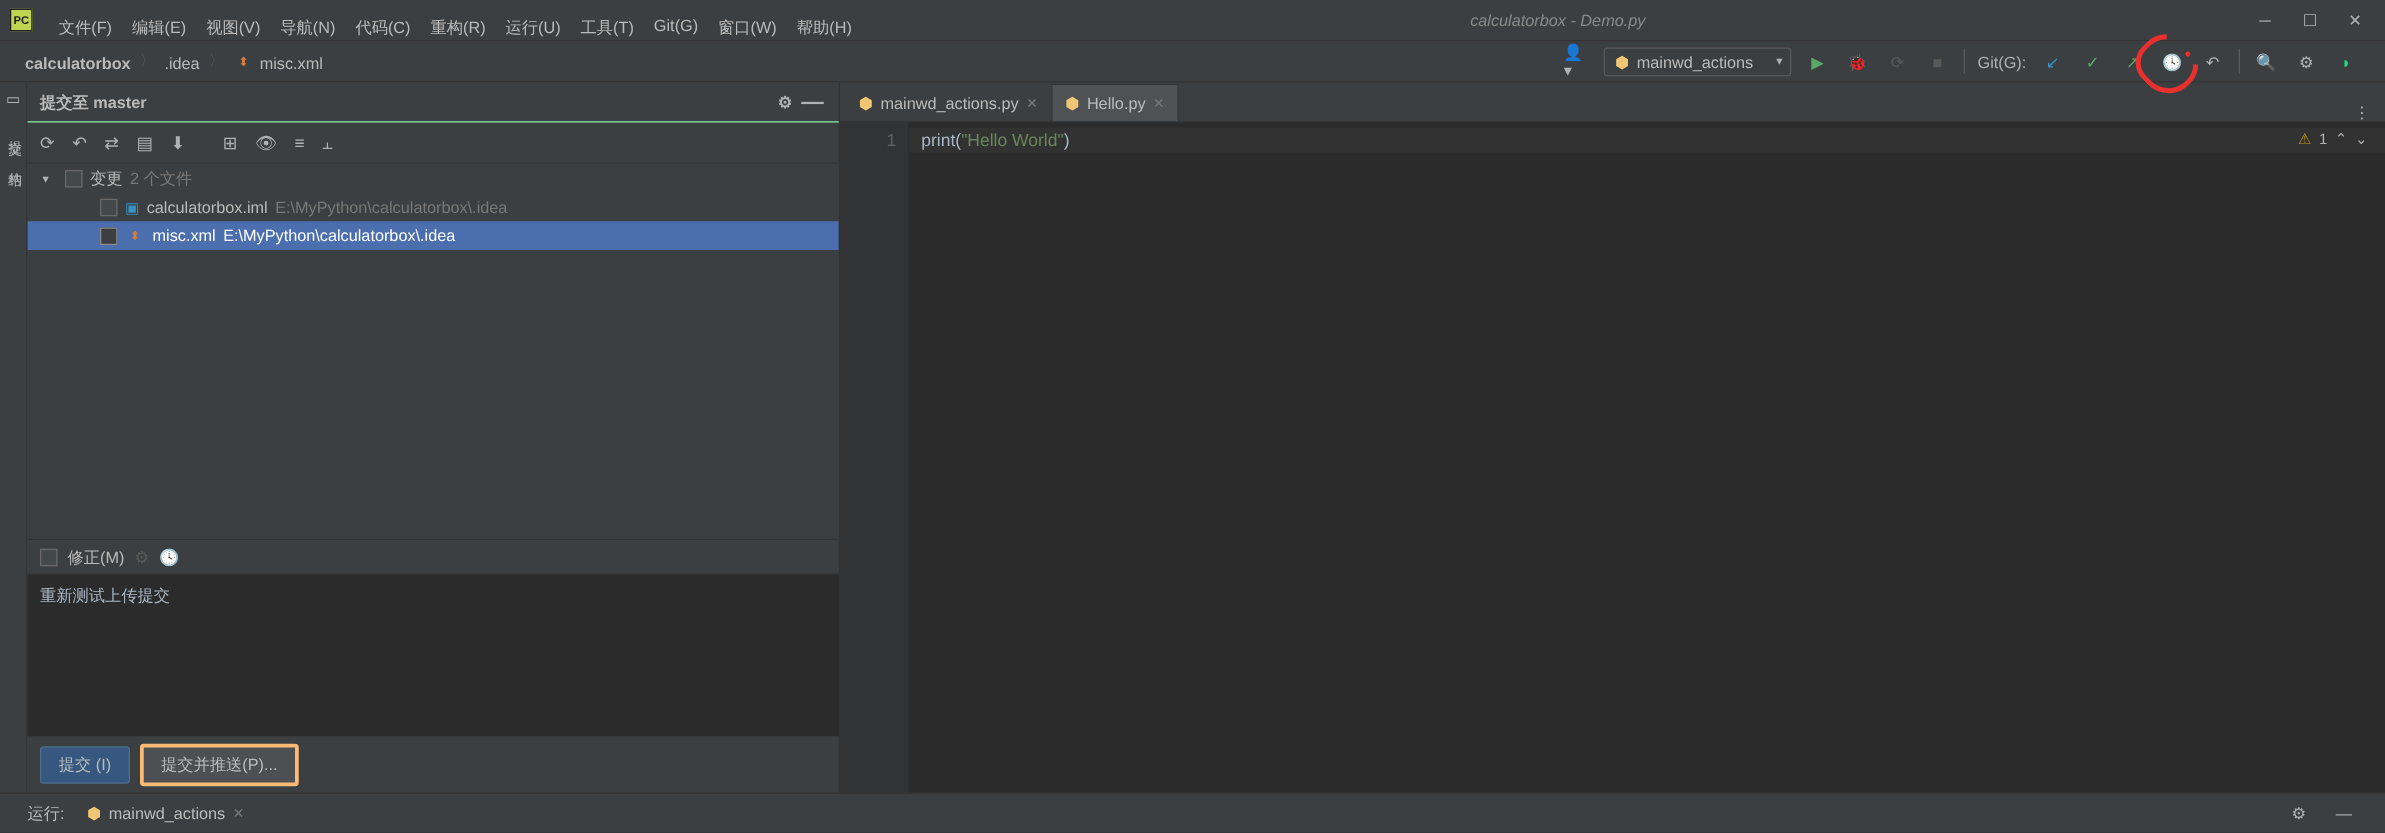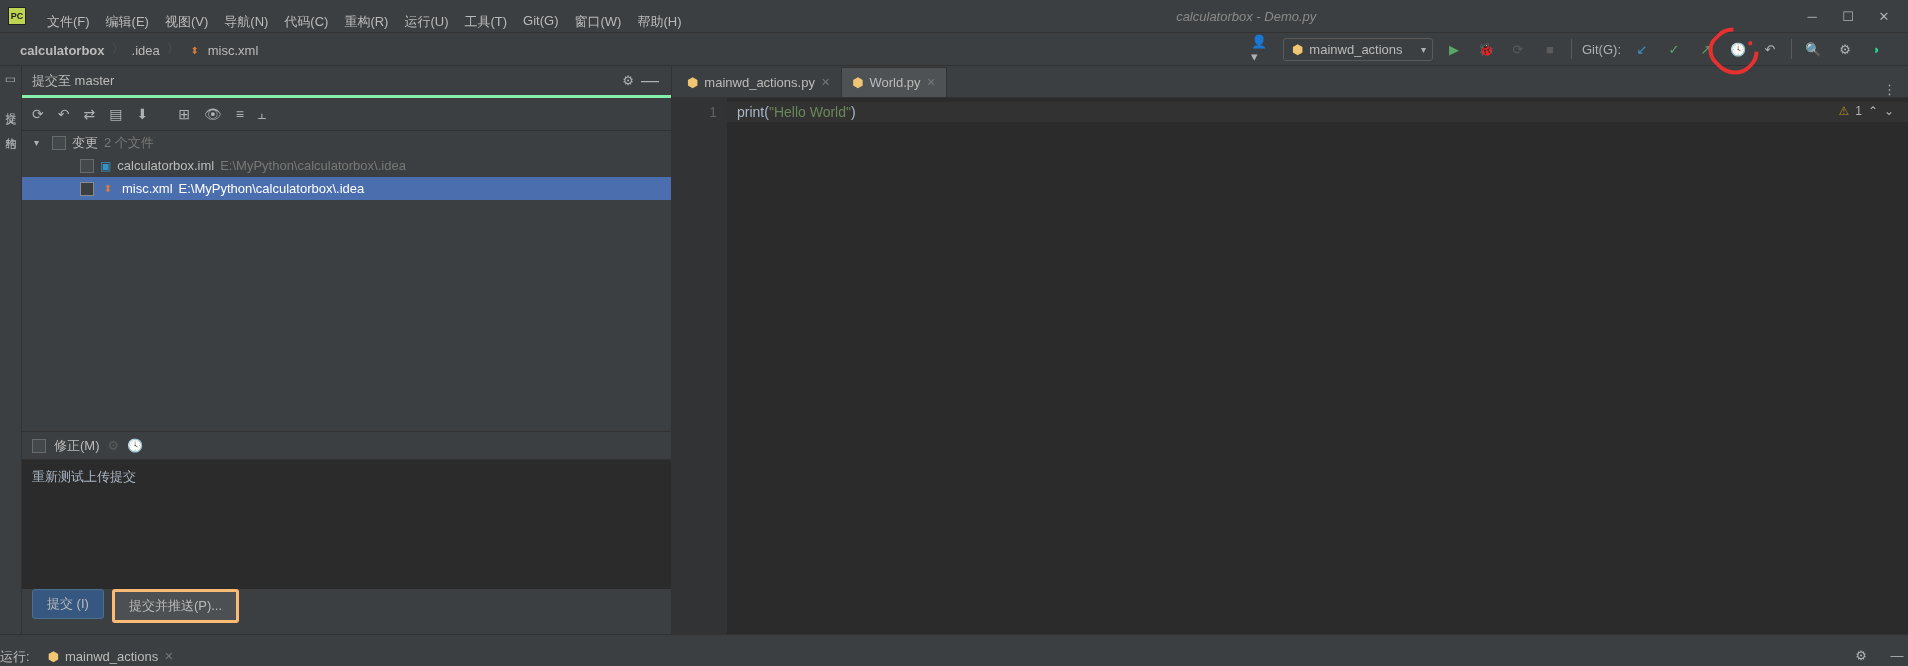--- a/index.html
+++ b/index.html
@@ -31,39 +31,39 @@
 .icon-btn.check { color: #59a869; }
 .icon-btn.push-green { color: #59a869; }
 .sep-v { width: 1px; height: 20px; background: #5a5a5a; }
 
 .main-area { flex: 1; display: flex; min-height: 0; }
 .left-gutter { width: 22px; background: #3c3f41; border-right: 1px solid #323232; display: flex; flex-direction: column; align-items: center; padding-top: 6px; gap: 15px; }
 .gutter-label { writing-mode: vertical-rl; font-size: 11px; color: #afb1b3; cursor: pointer; padding: 3px 0; }
 .gutter-icon { font-size: 12px; color: #afb1b3; }
 
 .commit-panel { width: 650px; background: #3c3f41; display: flex; flex-direction: column; border-right: 1px solid #323232; }
-.panel-header { height: 32px; display: flex; align-items: center; padding: 0 10px; border-bottom: 3px solid #86efac; }
+.panel-header { height: 32px; display: flex; align-items: center; padding: 0 10px; border-bottom: 1px solid #86efac; font-weight: bold; }
 .panel-title { flex: 1; color: #bbbbbb; }
 .panel-toolbar { height: 33px; display: flex; align-items: center; padding: 0 10px; gap: 14px; border-bottom: 1px solid #323232; }
 .tb-group { display: flex; gap: 14px; }
 .tb-icon { color: #afb1b3; cursor: pointer; font-size: 14px; }
 .changes-tree { flex: 1; background: #3c3f41; overflow: auto; }
 .tree-row { height: 23px; display: flex; align-items: center; padding-left: 12px; gap: 6px; cursor: pointer; }
 .tree-row.selected { background: #4b6eaf; color: #fff; }
 .tree-toggle { width: 12px; color: #afb1b3; font-size: 10px; }
 .chk { width: 14px; height: 14px; border: 1px solid #6a6a6a; background: #43494a; }
 .tree-label { color: #bbbbbb; }
 .tree-count { color: #787878; }
 .tree-path { color: #787878; }
 .tree-row.selected .tree-label, .tree-row.selected .tree-count, .tree-row.selected .tree-path { color: #fff; }
 .iml-icon { color: #3592c4; font-size: 12px; }
 .amend-row { height: 28px; display: flex; align-items: center; padding: 0 10px; gap: 8px; border-top: 1px solid #323232; }
 .amend-icon { color: #5a5a5a; }
 .commit-msg { height: 130px; background: #2b2b2b; border-top: 1px solid #323232; padding: 8px 10px; color: #a9b7c6; font-size: 13px; }
-.commit-actions { height: 45px; display: flex; align-items: flex-start; padding: 0 10px; gap: 8px; }
+.commit-actions { height: 45px; display: flex; align-items: center; padding: 0 10px; gap: 8px; }
 .btn { padding: 5px 14px; border-radius: 3px; cursor: pointer; font-size: 13px; }
 .btn.primary { background: #365880; border: 1px solid #4c708c; color: #bbbbbb; }
 .btn.secondary { background: #4c5052; border: 3px solid #fdba74; color: #bbbbbb; }
 
 .editor-area { flex: 1; display: flex; flex-direction: column; background: #2b2b2b; }
 .tabs { height: 32px; background: #3c3f41; display: flex; align-items: flex-end; padding-left: 4px; border-bottom: 1px solid #323232; }
 .tab { height: 30px; padding: 0 10px; display: flex; align-items: center; gap: 6px; cursor: pointer; border: 1px solid transparent; background: #3c3f41; color: #bbbbbb; }
 .tab.active { background: #4e5254; border-color: #323232; border-bottom: none; }
 .tab-close { color: #787878; font-size: 11px; cursor: pointer; }
 .tab-kebab { margin-left: auto; padding: 0 12px; color: #afb1b3; cursor: pointer; }
@@ -72,21 +72,21 @@
 .code-area { flex: 1; background: #2b2b2b; padding: 6px 0 0 10px; font-family: "JetBrains Mono", Consolas, monospace; font-size: 14px; position: relative; }
 .code-line { white-space: pre; }
 .k-fn { color: #a9b7c6; text-align: center; }
 .k-str { color: #6a8759; }
 .k-par { color: #a9b7c6; }
 .cursor-line { background: #323232; position: absolute; left:0; right:0; top:4px; height:20px; z-index:0;}
 .code-content { position: relative; z-index: 1; }
 .inspection { position: absolute; top: 6px; right: 14px; display: flex; align-items: center; gap: 6px; color: #afb1b3; font-size: 12px; }
 .insp-warn { color: #be9117; }
 
-.statusbar { height: 32px; background: #3c3f41; border-top: 1px solid #323232; display: flex; align-items: flex-end; padding: 0 0; gap: 10px; }
+.statusbar { height: 32px; background: #3c3f41; border-top: 1px solid #323232; display: flex; align-items: center; padding: 0 22px; gap: 10px; }
 .statusbar .sb-right { margin-left: auto; display: flex; gap: 14px; align-items: center; color: #afb1b3; }
 .run-tab { display: flex; align-items: center; gap: 6px; padding: 2px 8px; }
 .run-close { color: #787878; cursor: pointer; font-size: 11px; }
 
 .red-circle { position: absolute; border: 4px solid #e8312f; width: 48px; height: 46px; border-radius: 50% 45% 50% 40%; pointer-events: none; z-index: 100; border-top-color: transparent; transform: rotate(45deg);}
 .red-circle::after{content:"";position:absolute;width:4px;height:4px;background:#e8312f;border-radius:50%;top:0;left:60%;}
 </style>
 </head>
 <body>
 
@@ -215,21 +215,21 @@
 
   <div class="editor-area">
     <div class="tabs">
       <div class="tab">
         <span class="py-icon-sm">⬢</span>
         <span>mainwd_actions.py</span>
         <span class="tab-close">✕</span>
       </div>
       <div class="tab active">
         <span class="py-icon-sm">⬢</span>
-        <span>World.py</span>
+        <span>Hello.py</span>
         <span class="tab-close">✕</span>
       </div>
       <span class="tab-kebab">⋮</span>
     </div>
     <div class="editor-body">
       <div class="gutter-num">
         <div>1</div>
       </div>
       <div class="code-area">
         <div class="cursor-line"></div>

